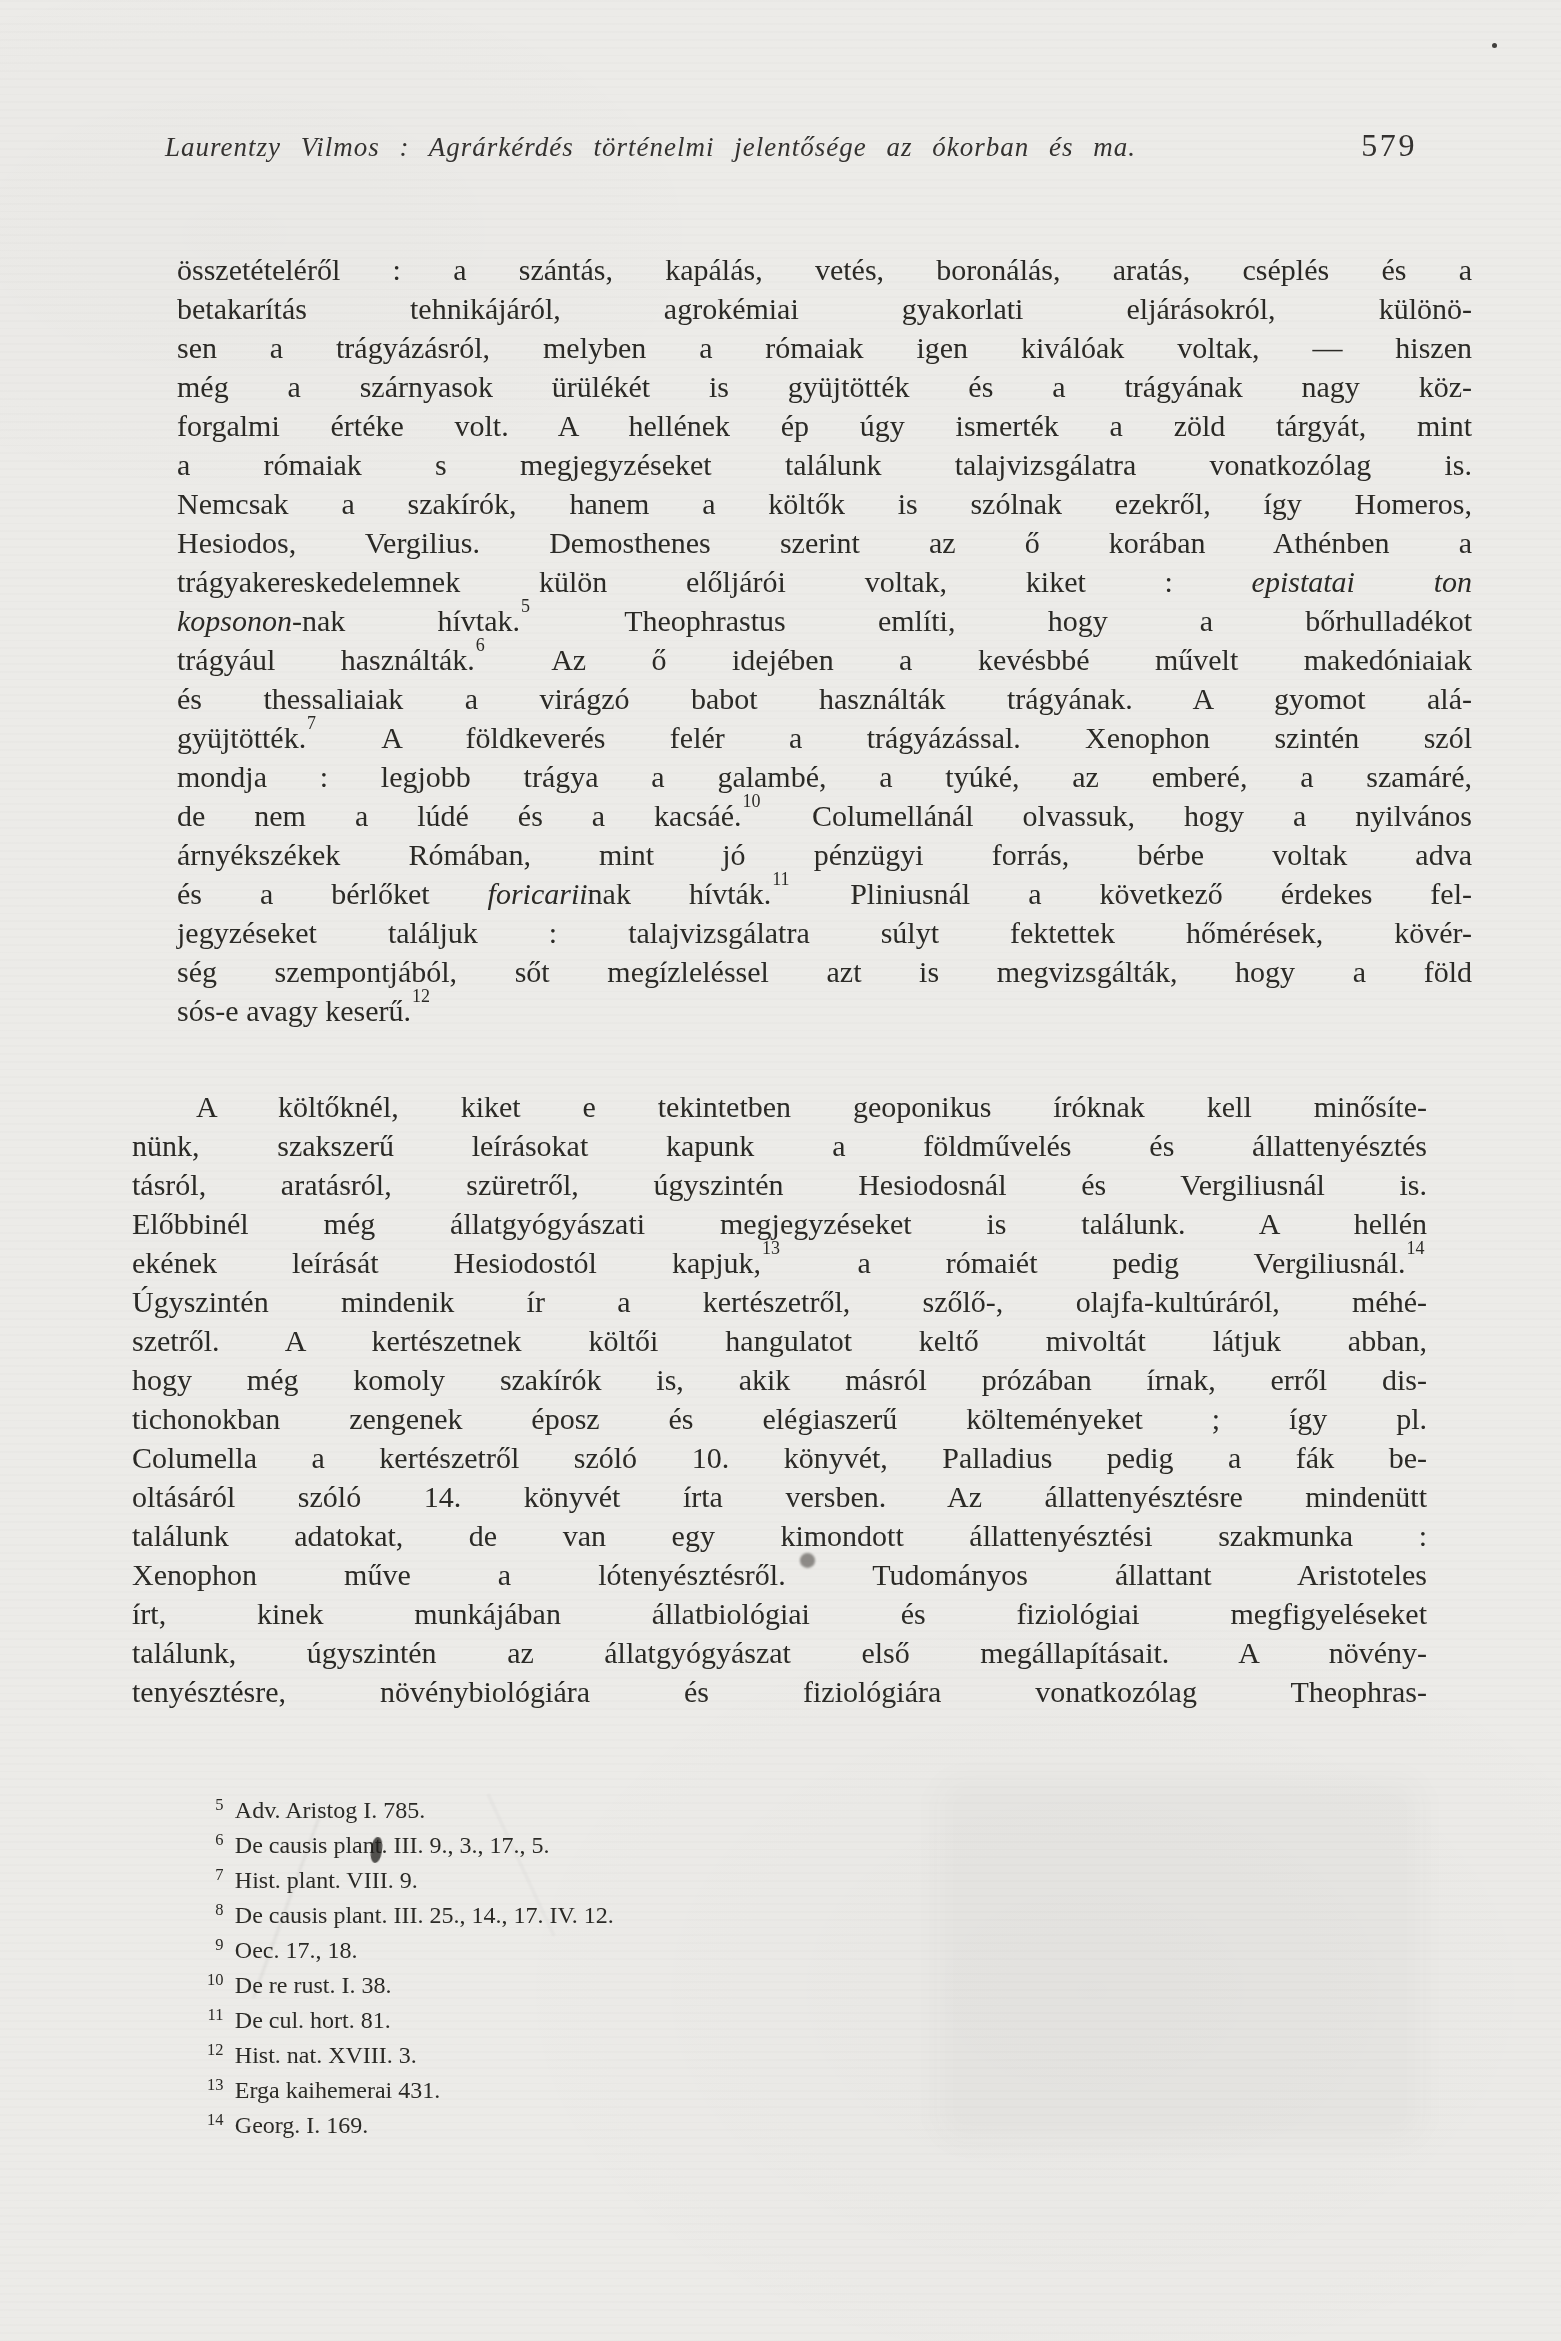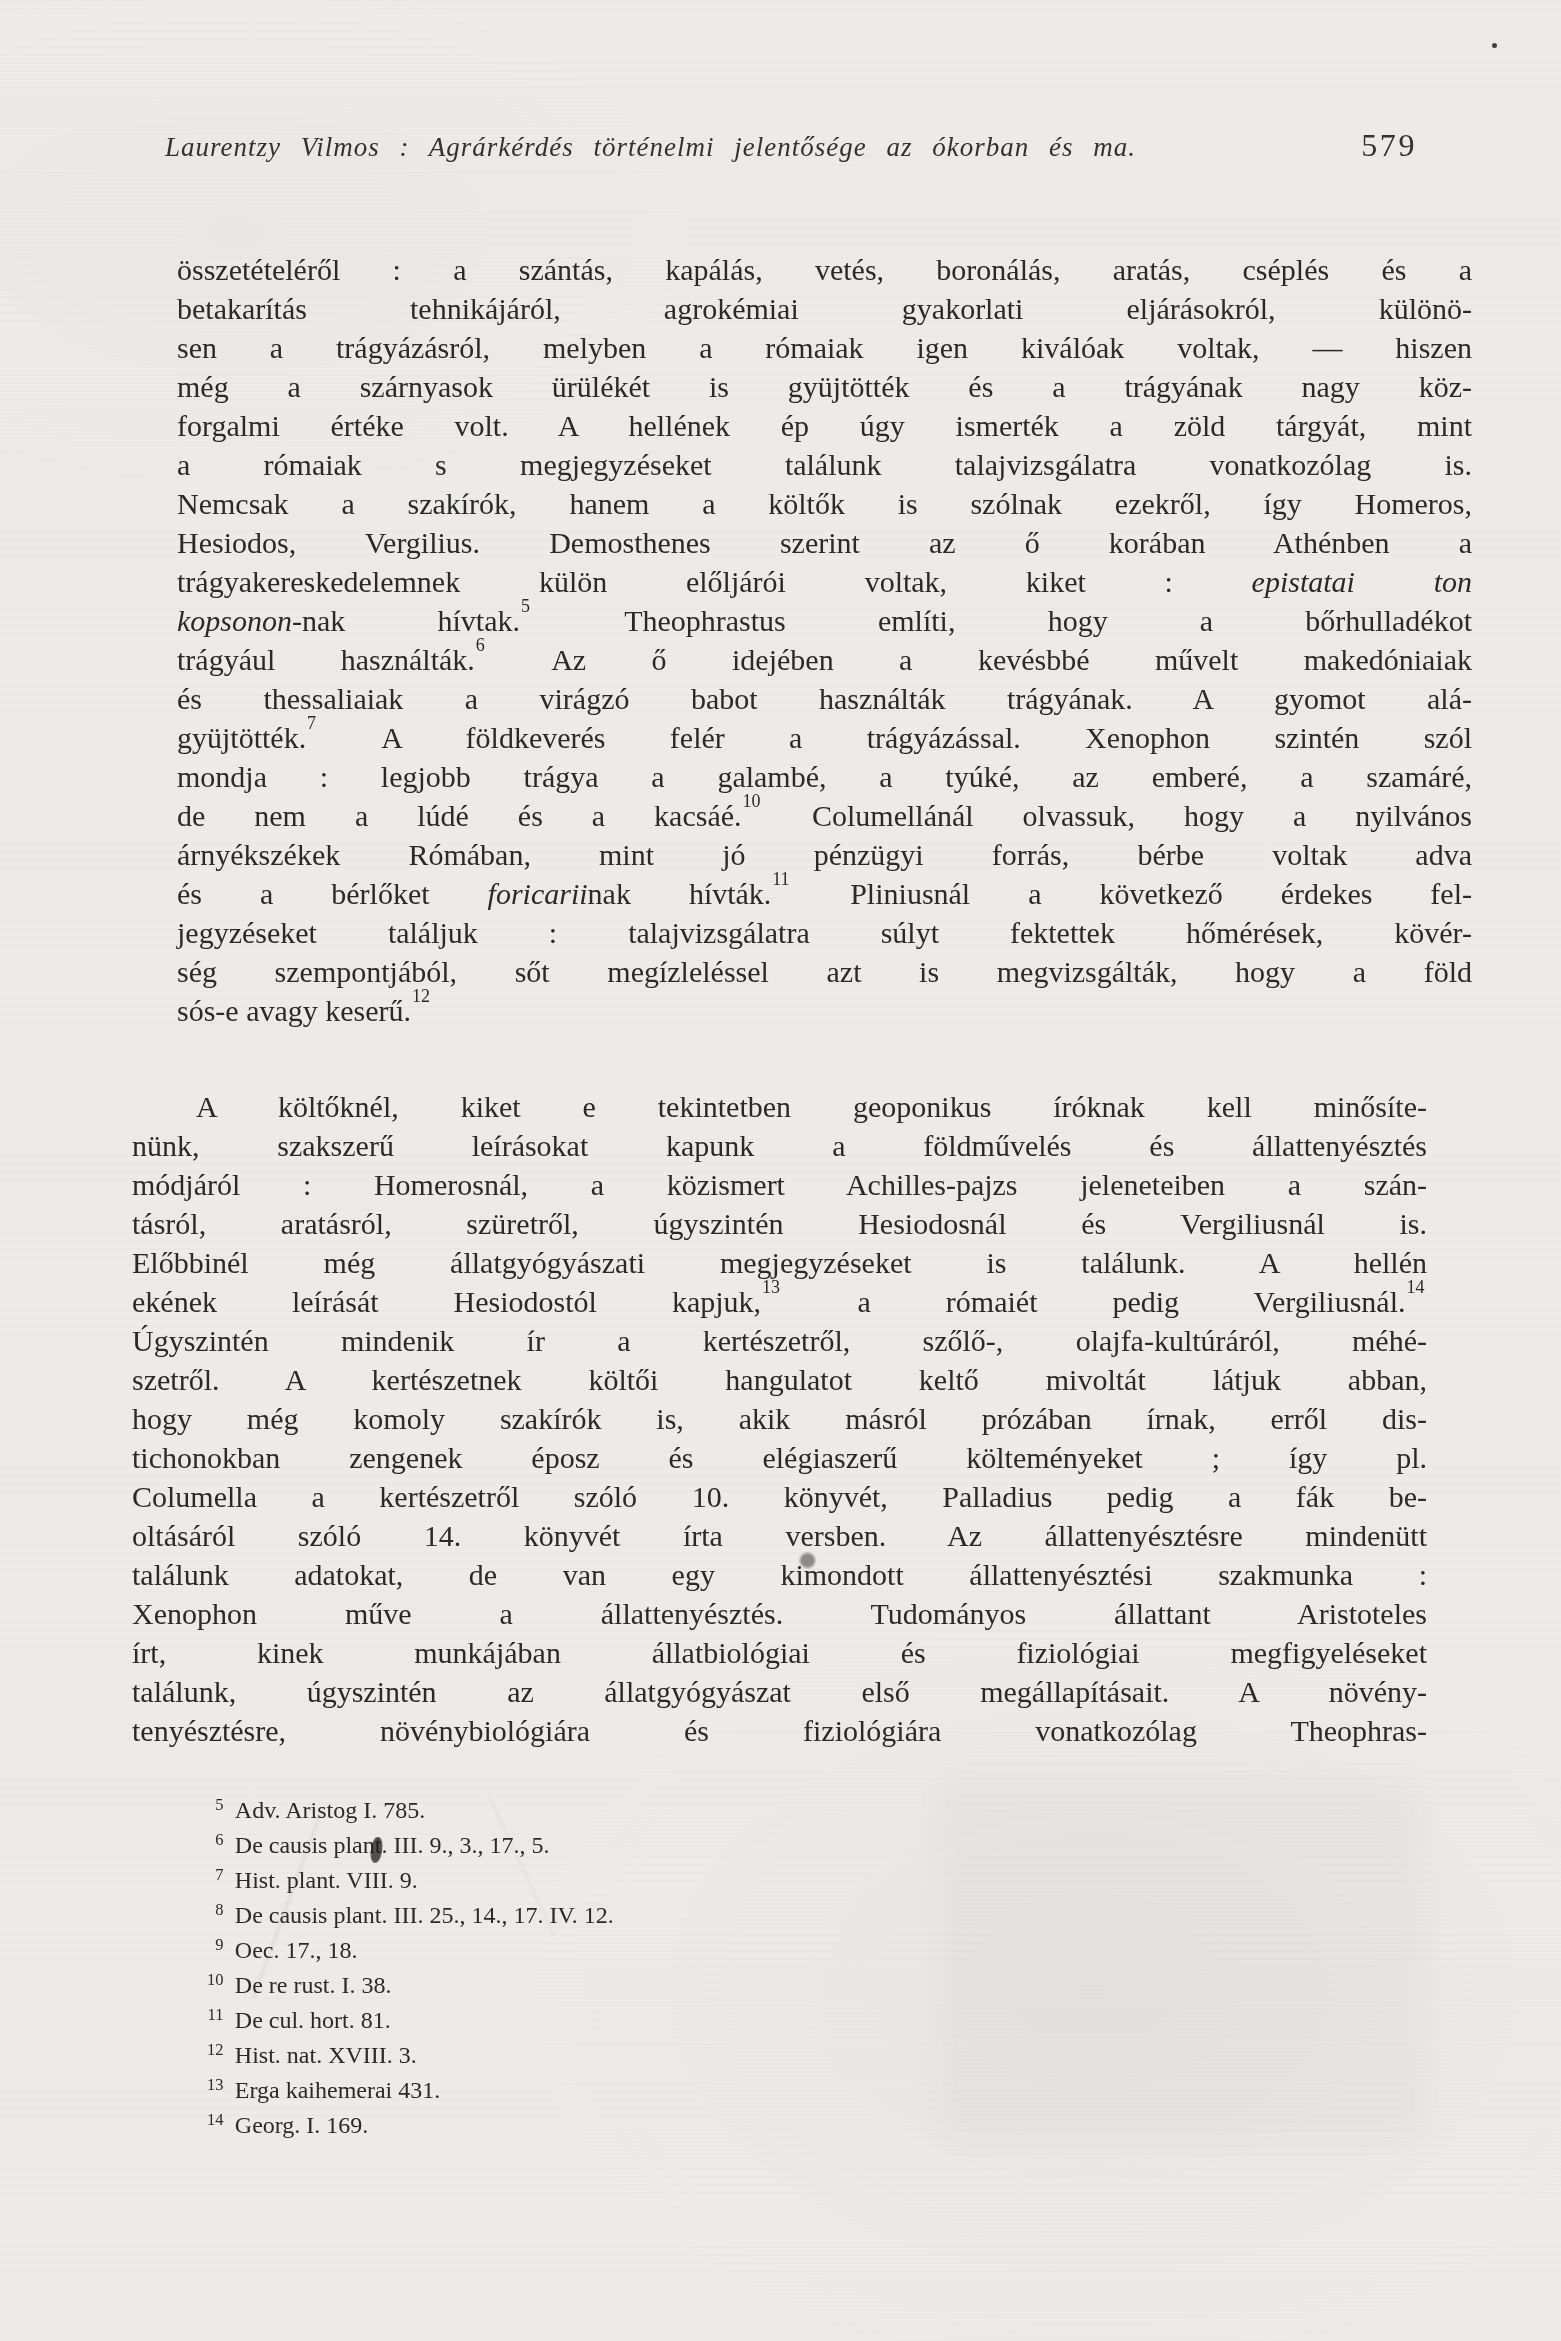--- a/index.html
+++ b/index.html
@@ -130,32 +130,31 @@
       <div class="line"><span>árnyékszékek Rómában, mint jó pénzügyi forrás, bérbe voltak adva</span></div>
       <div class="line"><span>és a bérlőket </span><span class="it">foricarii</span><span>nak hívták.</span><sup class="fnref">11</sup><span> Pliniusnál a következő érdekes fel-</span></div>
       <div class="line"><span>jegyzéseket találjuk : talajvizsgálatra súlyt fektettek hőmérések, kövér-</span></div>
       <div class="line"><span>ség szempontjából, sőt megízleléssel azt is megvizsgálták, hogy a föld</span></div>
       <div class="line"><span>sós-e avagy keserű.</span><sup class="fnref">12</sup></div>
     </div>
 
   <div id="para2" class="paragraph para-indent">
       <div class="line"><span>A költőknél, kiket e tekintetben geoponikus íróknak kell minősíte-</span></div>
       <div class="line"><span>nünk, szakszerű leírásokat kapunk a földművelés és állattenyésztés</span></div>
-      <div class="line"><span>módjáról : Homerosnál, a közismert Achilles-pajzs jeleneteiben a szán-</span></div>
       <div class="line"><span>tásról, aratásról, szüretről, úgyszintén Hesiodosnál és Vergiliusnál is.</span></div>
       <div class="line"><span>Előbbinél még állatgyógyászati megjegyzéseket is találunk. A hellén</span></div>
       <div class="line"><span>ekének leírását Hesiodostól kapjuk,</span><sup class="fnref">13</sup><span> a rómaiét pedig Vergiliusnál.</span><sup class="fnref">14</sup></div>
       <div class="line"><span>Úgyszintén mindenik ír a kertészetről, szőlő-, olajfa-kultúráról, méhé-</span></div>
       <div class="line"><span>szetről. A kertészetnek költői hangulatot keltő mivoltát látjuk abban,</span></div>
       <div class="line"><span>hogy még komoly szakírók is, akik másról prózában írnak, erről dis-</span></div>
       <div class="line"><span>tichonokban zengenek éposz és elégiaszerű költeményeket ; így pl.</span></div>
       <div class="line"><span>Columella a kertészetről szóló 10. könyvét, Palladius pedig a fák be-</span></div>
       <div class="line"><span>oltásáról szóló 14. könyvét írta versben. Az állattenyésztésre mindenütt</span></div>
       <div class="line"><span>találunk adatokat, de van egy kimondott állattenyésztési szakmunka :</span></div>
-      <div class="line"><span>Xenophon műve a állattenyésztés. Tudományos állattant Aristoteles</span></div>
+      <div class="line"><span>Xenophon műve a lótenyésztésről. Tudományos állattant Aristoteles</span></div>
       <div class="line"><span>írt, kinek munkájában állatbiológiai és fiziológiai megfigyeléseket</span></div>
       <div class="line"><span>találunk, úgyszintén az állatgyógyászat első megállapításait. A növény-</span></div>
       <div class="line"><span>tenyésztésre, növénybiológiára és fiziológiára vonatkozólag Theophras-</span></div>
     </div>
 
   <div class="footnotes">
       <div class="footnote"><span class="fn-num">5</span><span class="fn-text">Adv. Aristog I. 785.</span></div>
       <div class="footnote"><span class="fn-num">6</span><span class="fn-text">De causis plant. III. 9., 3., 17., 5.</span></div>
       <div class="footnote"><span class="fn-num">7</span><span class="fn-text">Hist. plant. VIII. 9.</span></div>
       <div class="footnote"><span class="fn-num">8</span><span class="fn-text">De causis plant. III. 25., 14., 17. IV. 12.</span></div>

